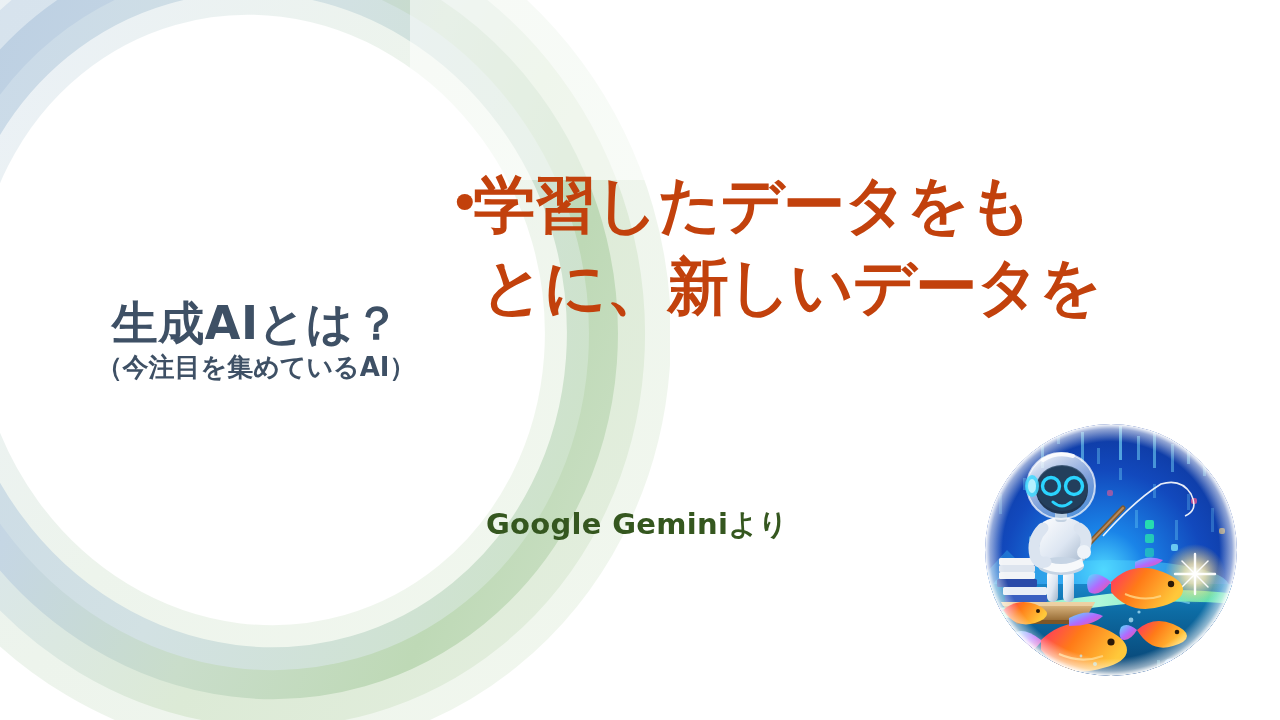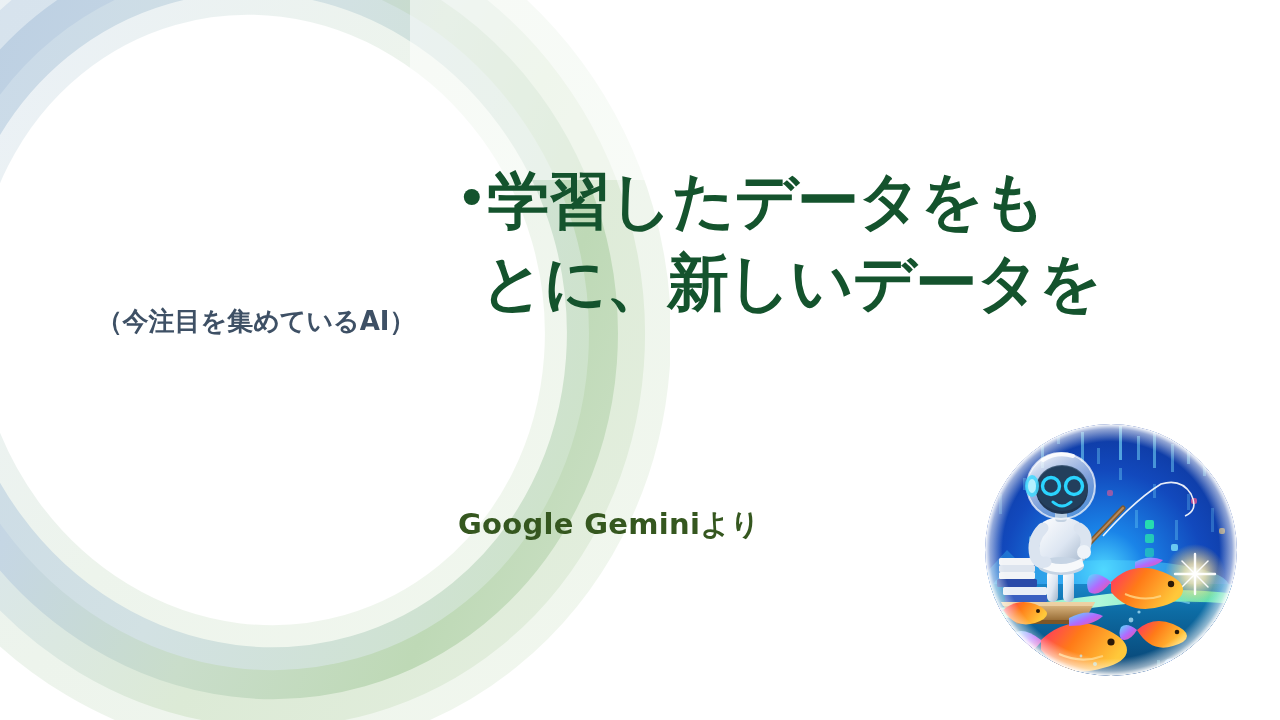--- a/index.html
+++ b/index.html
@@ -60,38 +60,38 @@
   }
 
   
   #body-text {
     position: absolute;
     left: 455px;
     top: 160px;
     width: 800px;
   }
   .body-line {
-    font-family: Liberation Mono, monospace;
+    font-family: Liberation Sans, sans-serif;
     font-size: 62px;
     font-weight: 700;
-    color: #14532d;
+    color: #c2410c;
     line-height: 82px;
     letter-spacing: -1px;
     white-space: nowrap;
   }
   .body-line.indented { padding-left: 26px; }
   #bullet-marker {
     font-size: 56px;
     vertical-align: 6px;
   }
 
   
   #attribution {
     position: absolute;
-    left: 458px;
+    left: 486px;
     top: 505px;
     font-family: "DejaVu Sans", "Liberation Sans", sans-serif;
     font-size: 29px;
     font-weight: 700;
     color: #35571f;
     letter-spacing: 0.3px;
     white-space: nowrap;
   }
 
   
@@ -148,20 +148,21 @@
 
       <ellipse cx="410" cy="440" rx="315" ry="340" fill="none" stroke="url(#ringGradD)" stroke-width="24" transform="rotate(-16 410 440)"></ellipse>
 
       <ellipse cx="410" cy="440" rx="294" ry="318" fill="none" stroke="url(#ringGradC)" stroke-width="22" transform="rotate(-16 410 440)"></ellipse>
 
       <rect x="560" y="0" width="300" height="300" fill="#ffffff" opacity="0.55"></rect>
     </svg>
   </div>
 
   <div id="title-block">
+    <div id="page-title">生成AIとは？</div>
     <div id="page-subtitle">（今注目を集めているAI）</div>
   </div>
 
   <div id="body-text">
     <div class="body-line"><span id="bullet-marker">•</span><span>学習したデータをも</span></div>
     <div class="body-line indented">とに、新しいデータを</div>
   </div>
 
   <div id="attribution">Google Geminiより</div>
 

